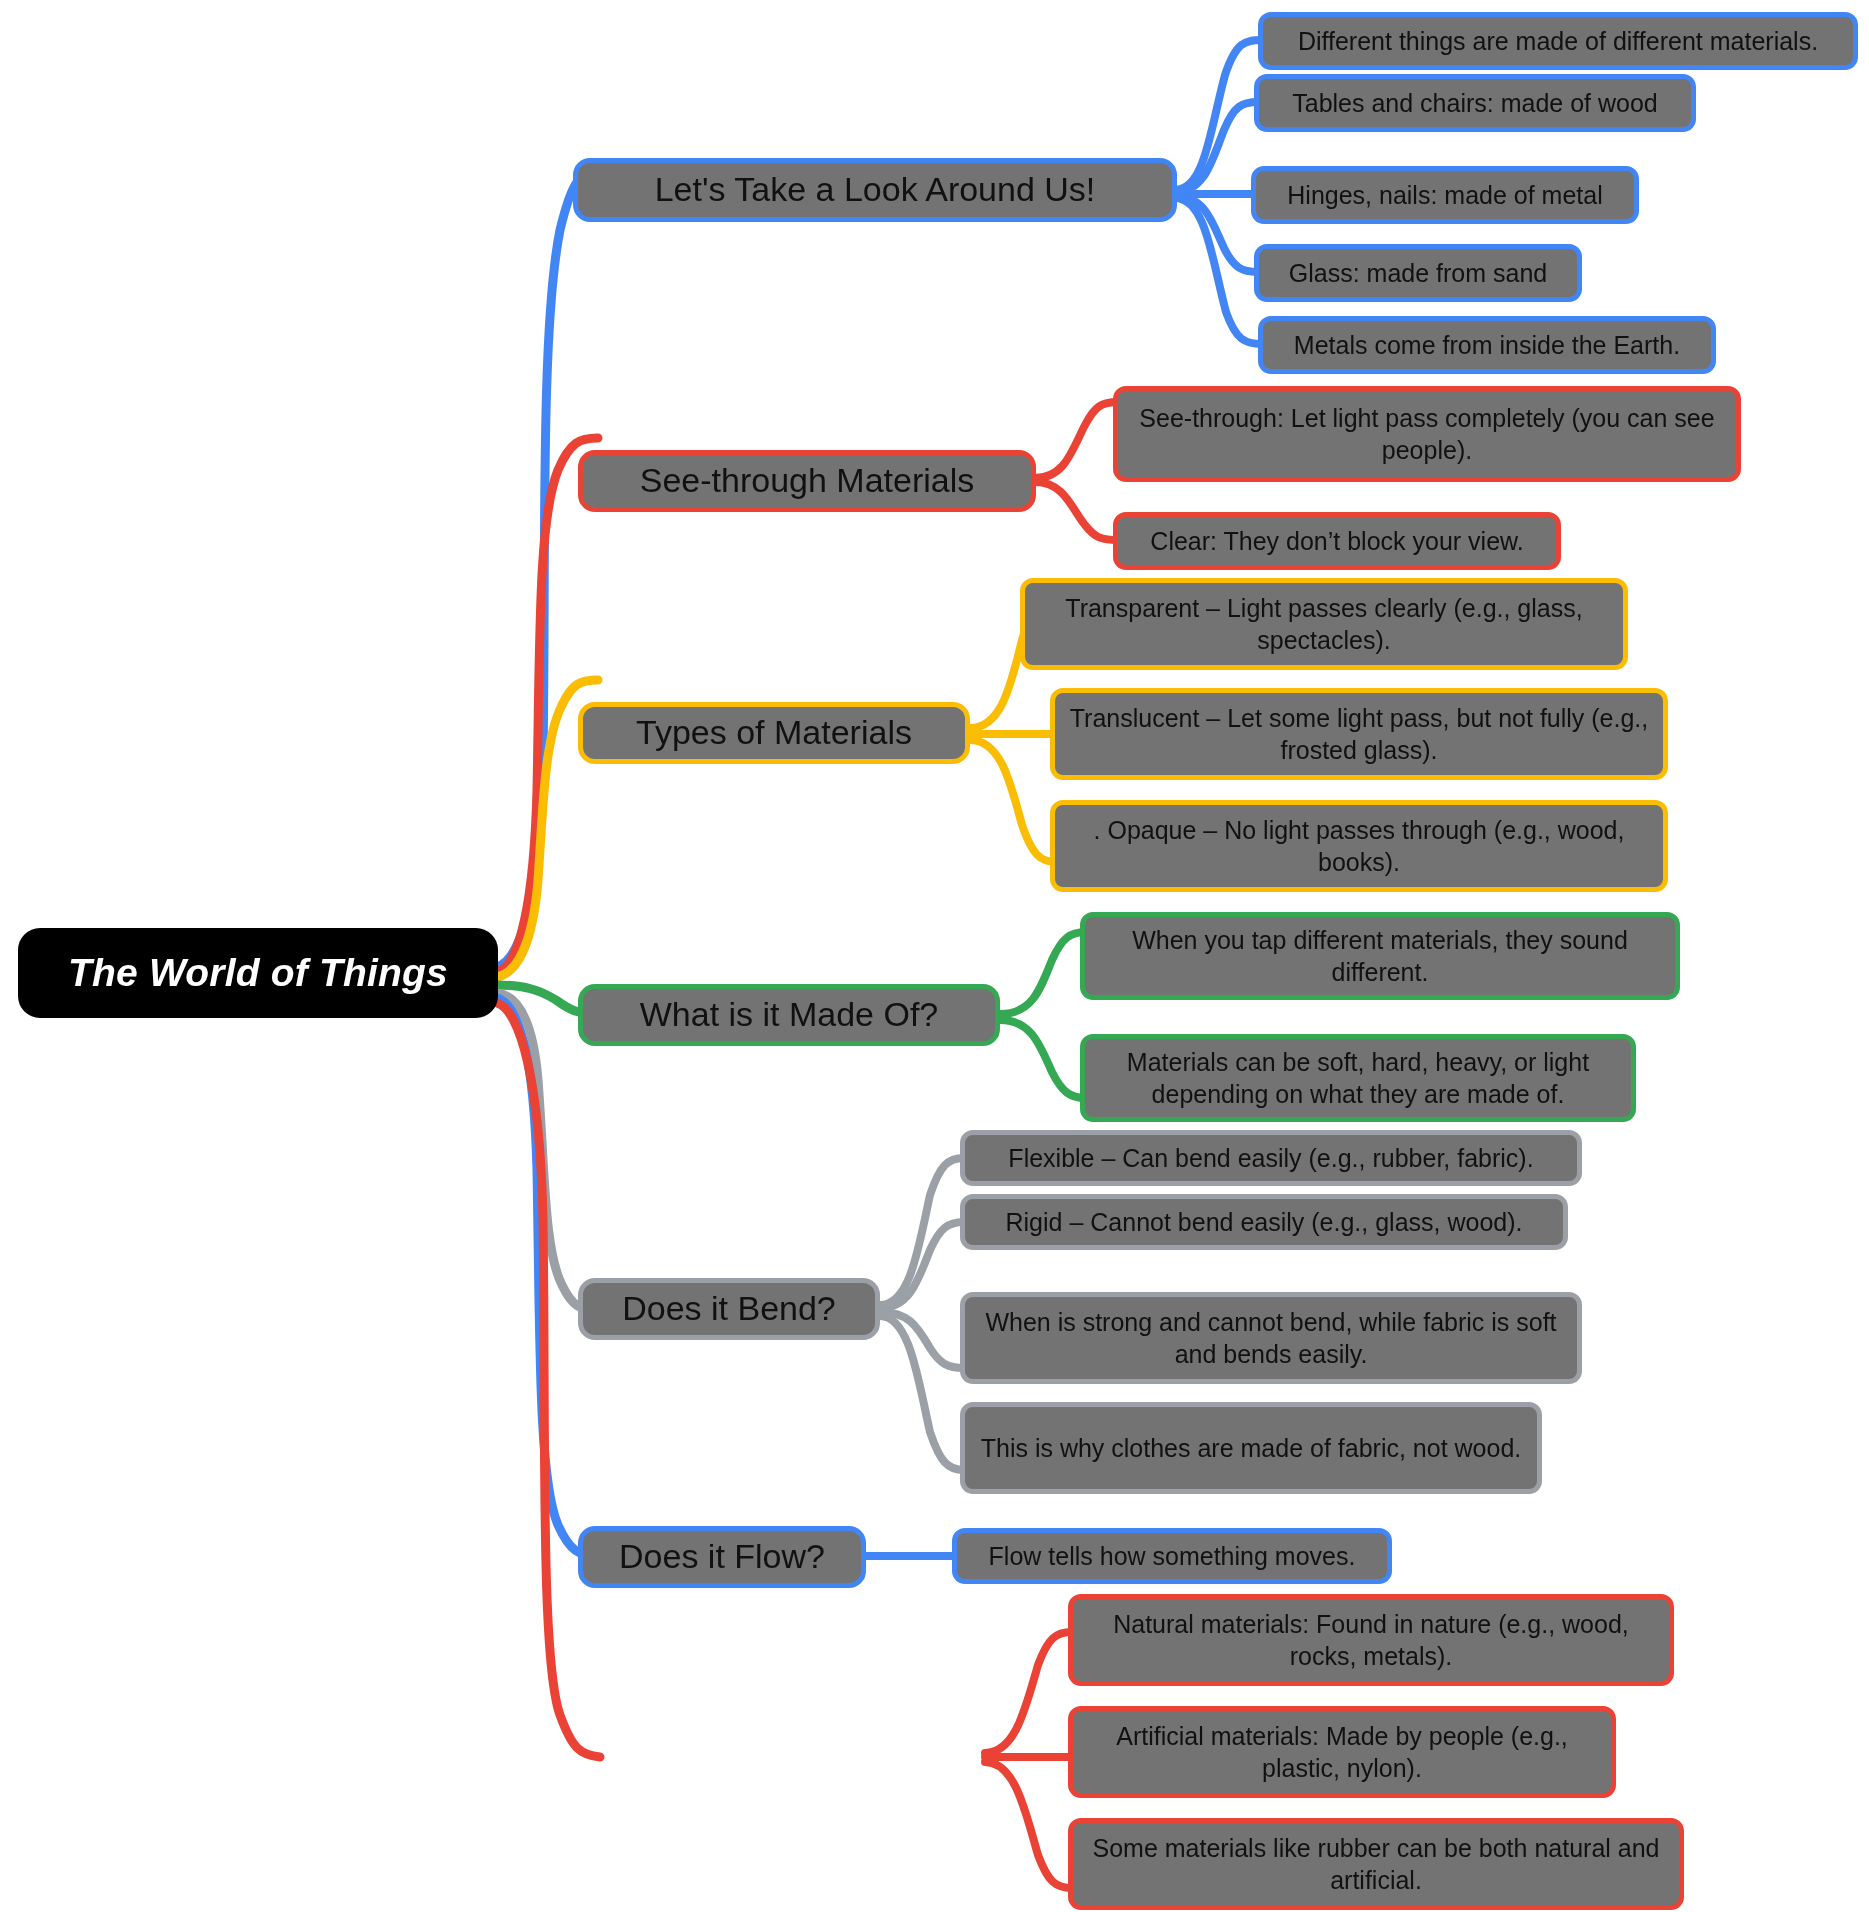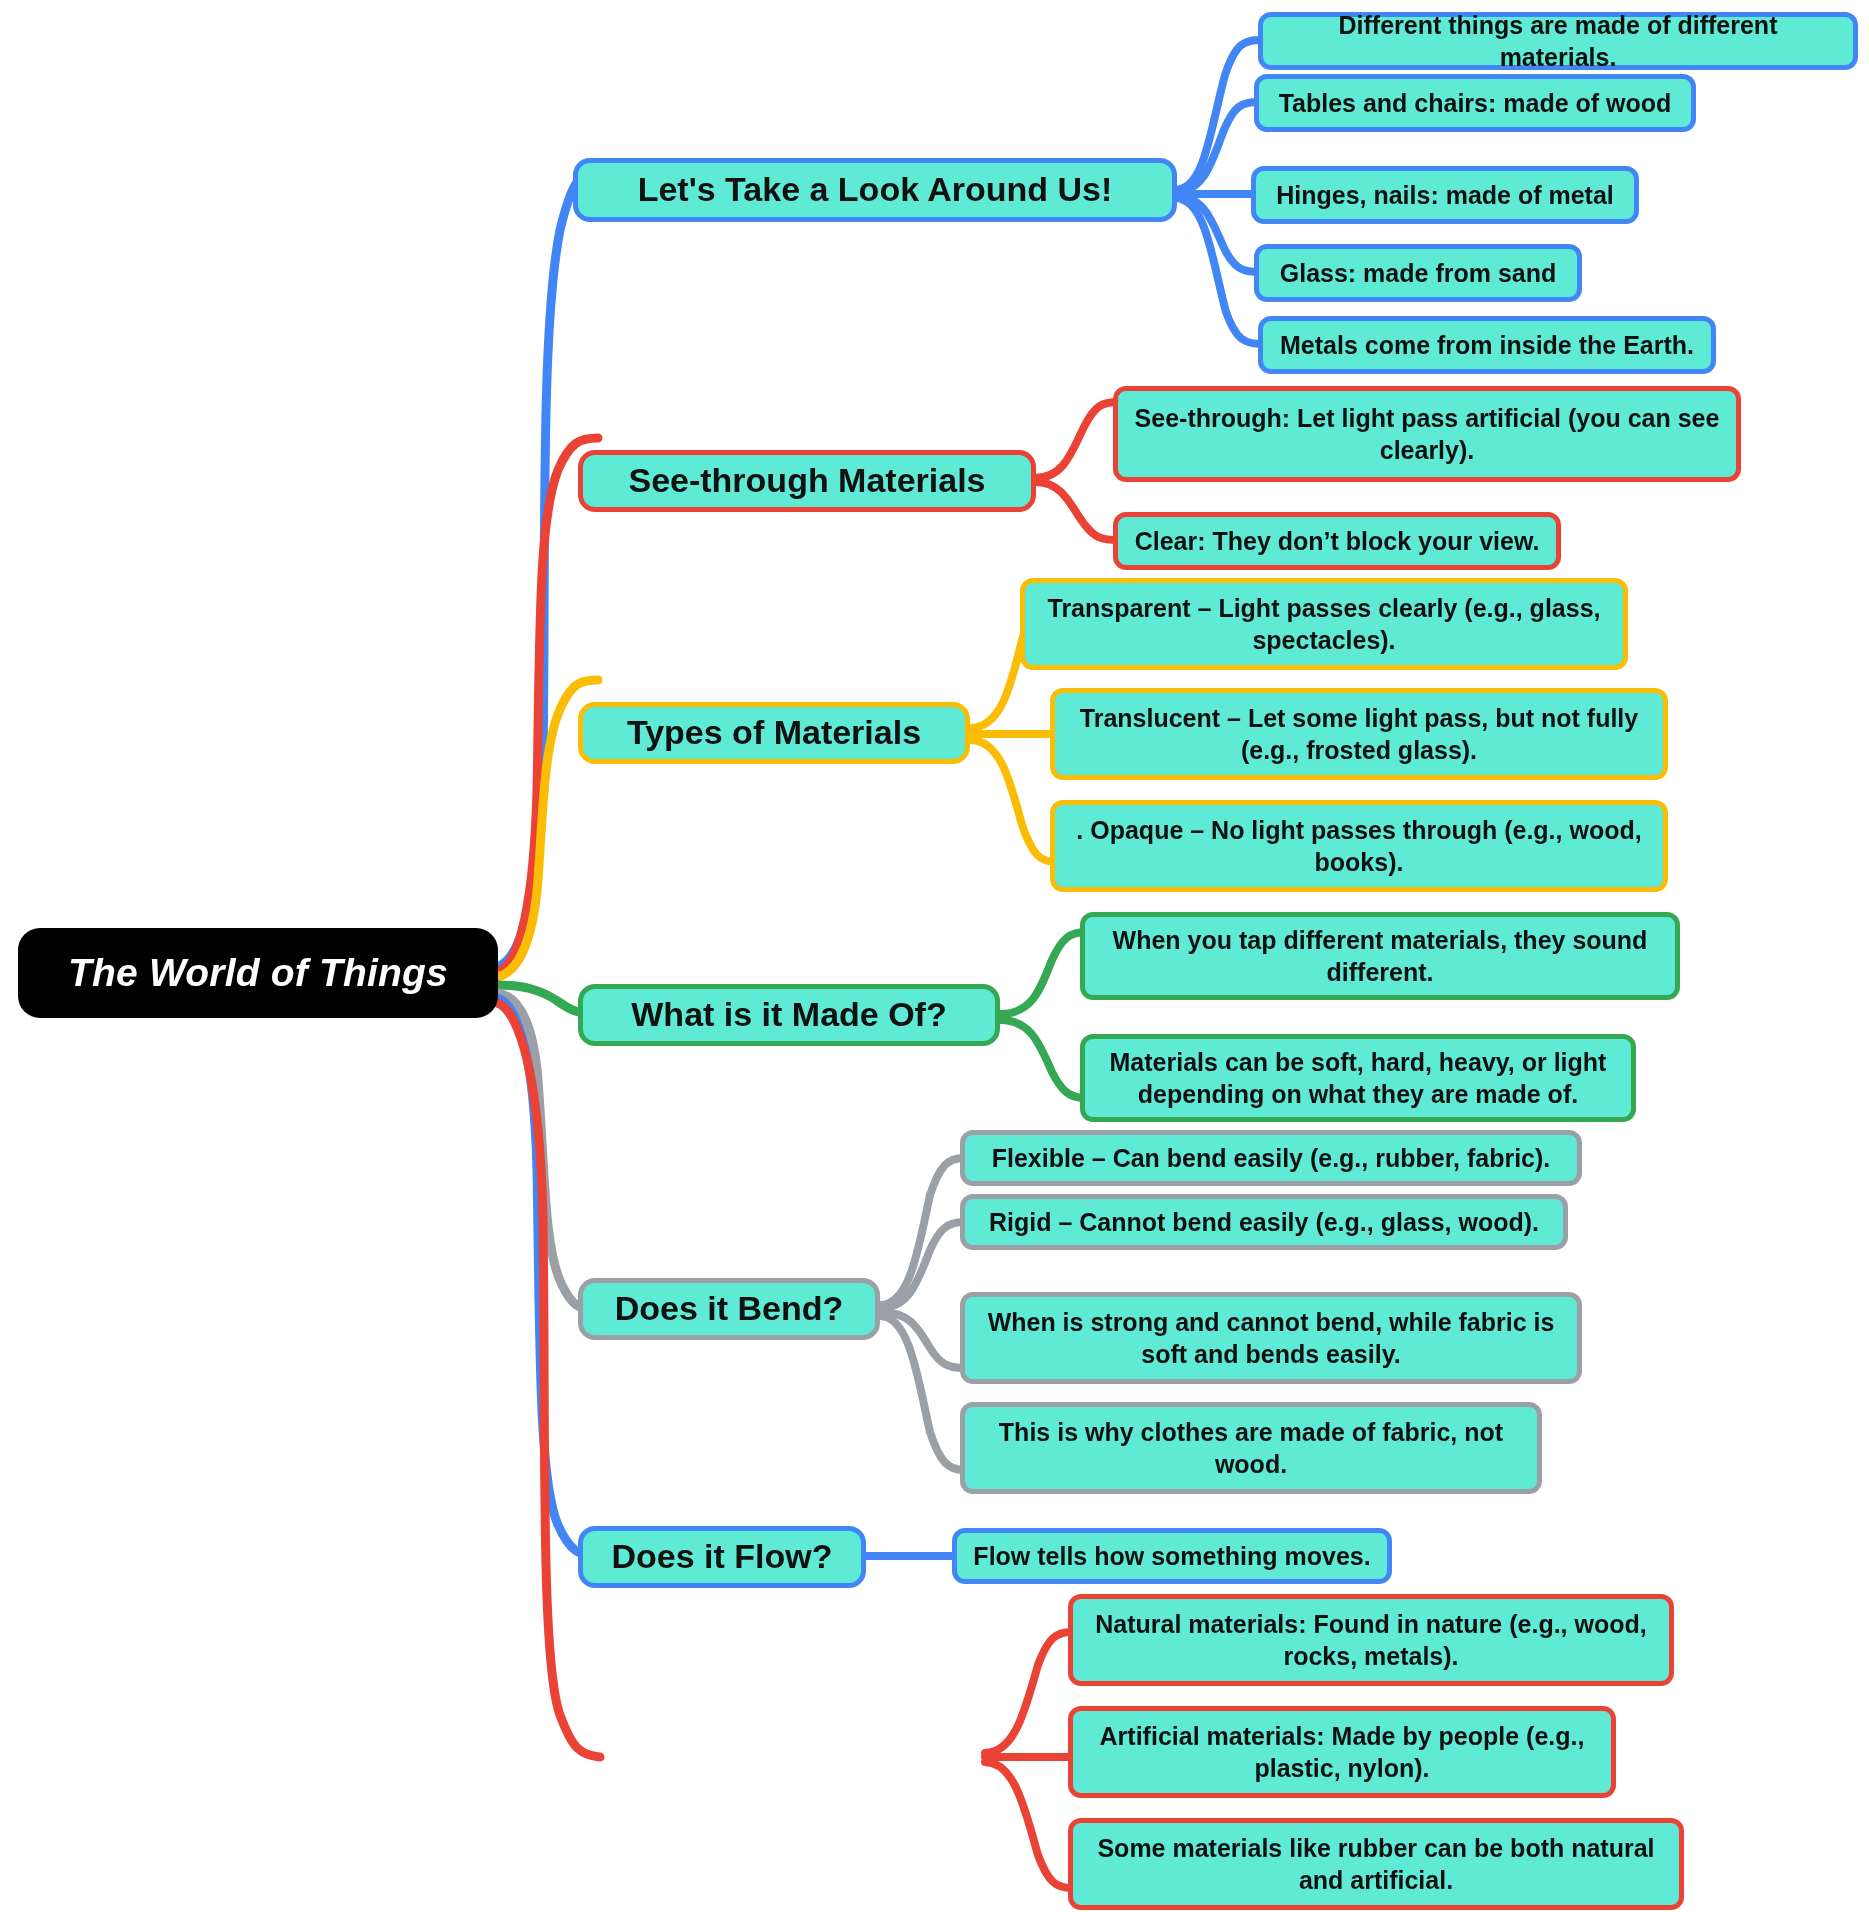--- a/index.html
+++ b/index.html
@@ -23,29 +23,28 @@
   svg.edges {
     position: absolute;
     left: 0; top: 0;
     width: 1869px;
     height: 1912px;
     pointer-events: none;
   }
   .node {
     position: absolute;
     box-sizing: border-box;
-    background: #5eead4;
+    background: #737373;
     border-style: solid;
     display: flex;
     align-items: center;
     justify-content: center;
     text-align: center;
     color: #111111;
     line-height: 1.28;
-    font-weight: bold;
   }
   .root {
     background: #000000;
     color: #ffffff;
     border: none;
     border-radius: 22px;
     font-size: 39px;
     font-weight: bold;
     letter-spacing: 0.2px;
   }
@@ -141,21 +140,21 @@
     <span>Glass: made from sand</span>
   </div>
   <div class="node leaf" style="left:1258px; top:316px; width:458px; height:58px; border-color:#4285F4;">
     <span>Metals come from inside the Earth.</span>
   </div>
 
   <div class="node branch" style="left:578px; top:450px; width:458px; height:62px; border-color:#EA4335;">
     <span>See-through Materials</span>
   </div>
   <div class="node leaf" style="left:1113px; top:386px; width:628px; height:96px; border-color:#EA4335;">
-    <span>See-through: Let light pass artificial (you can see clearly).</span>
+    <span>See-through: Let light pass completely (you can see people).</span>
   </div>
   <div class="node leaf" style="left:1113px; top:512px; width:448px; height:58px; border-color:#EA4335;">
     <span>Clear: They don’t block your view.</span>
   </div>
 
   <div class="node branch" style="left:578px; top:702px; width:392px; height:62px; border-color:#FBBC04;">
     <span>Types of Materials</span>
   </div>
   <div class="node leaf" style="left:1020px; top:578px; width:608px; height:92px; border-color:#FBBC04;">
     <span>Transparent – Light passes clearly (e.g., glass, spectacles).</span>

